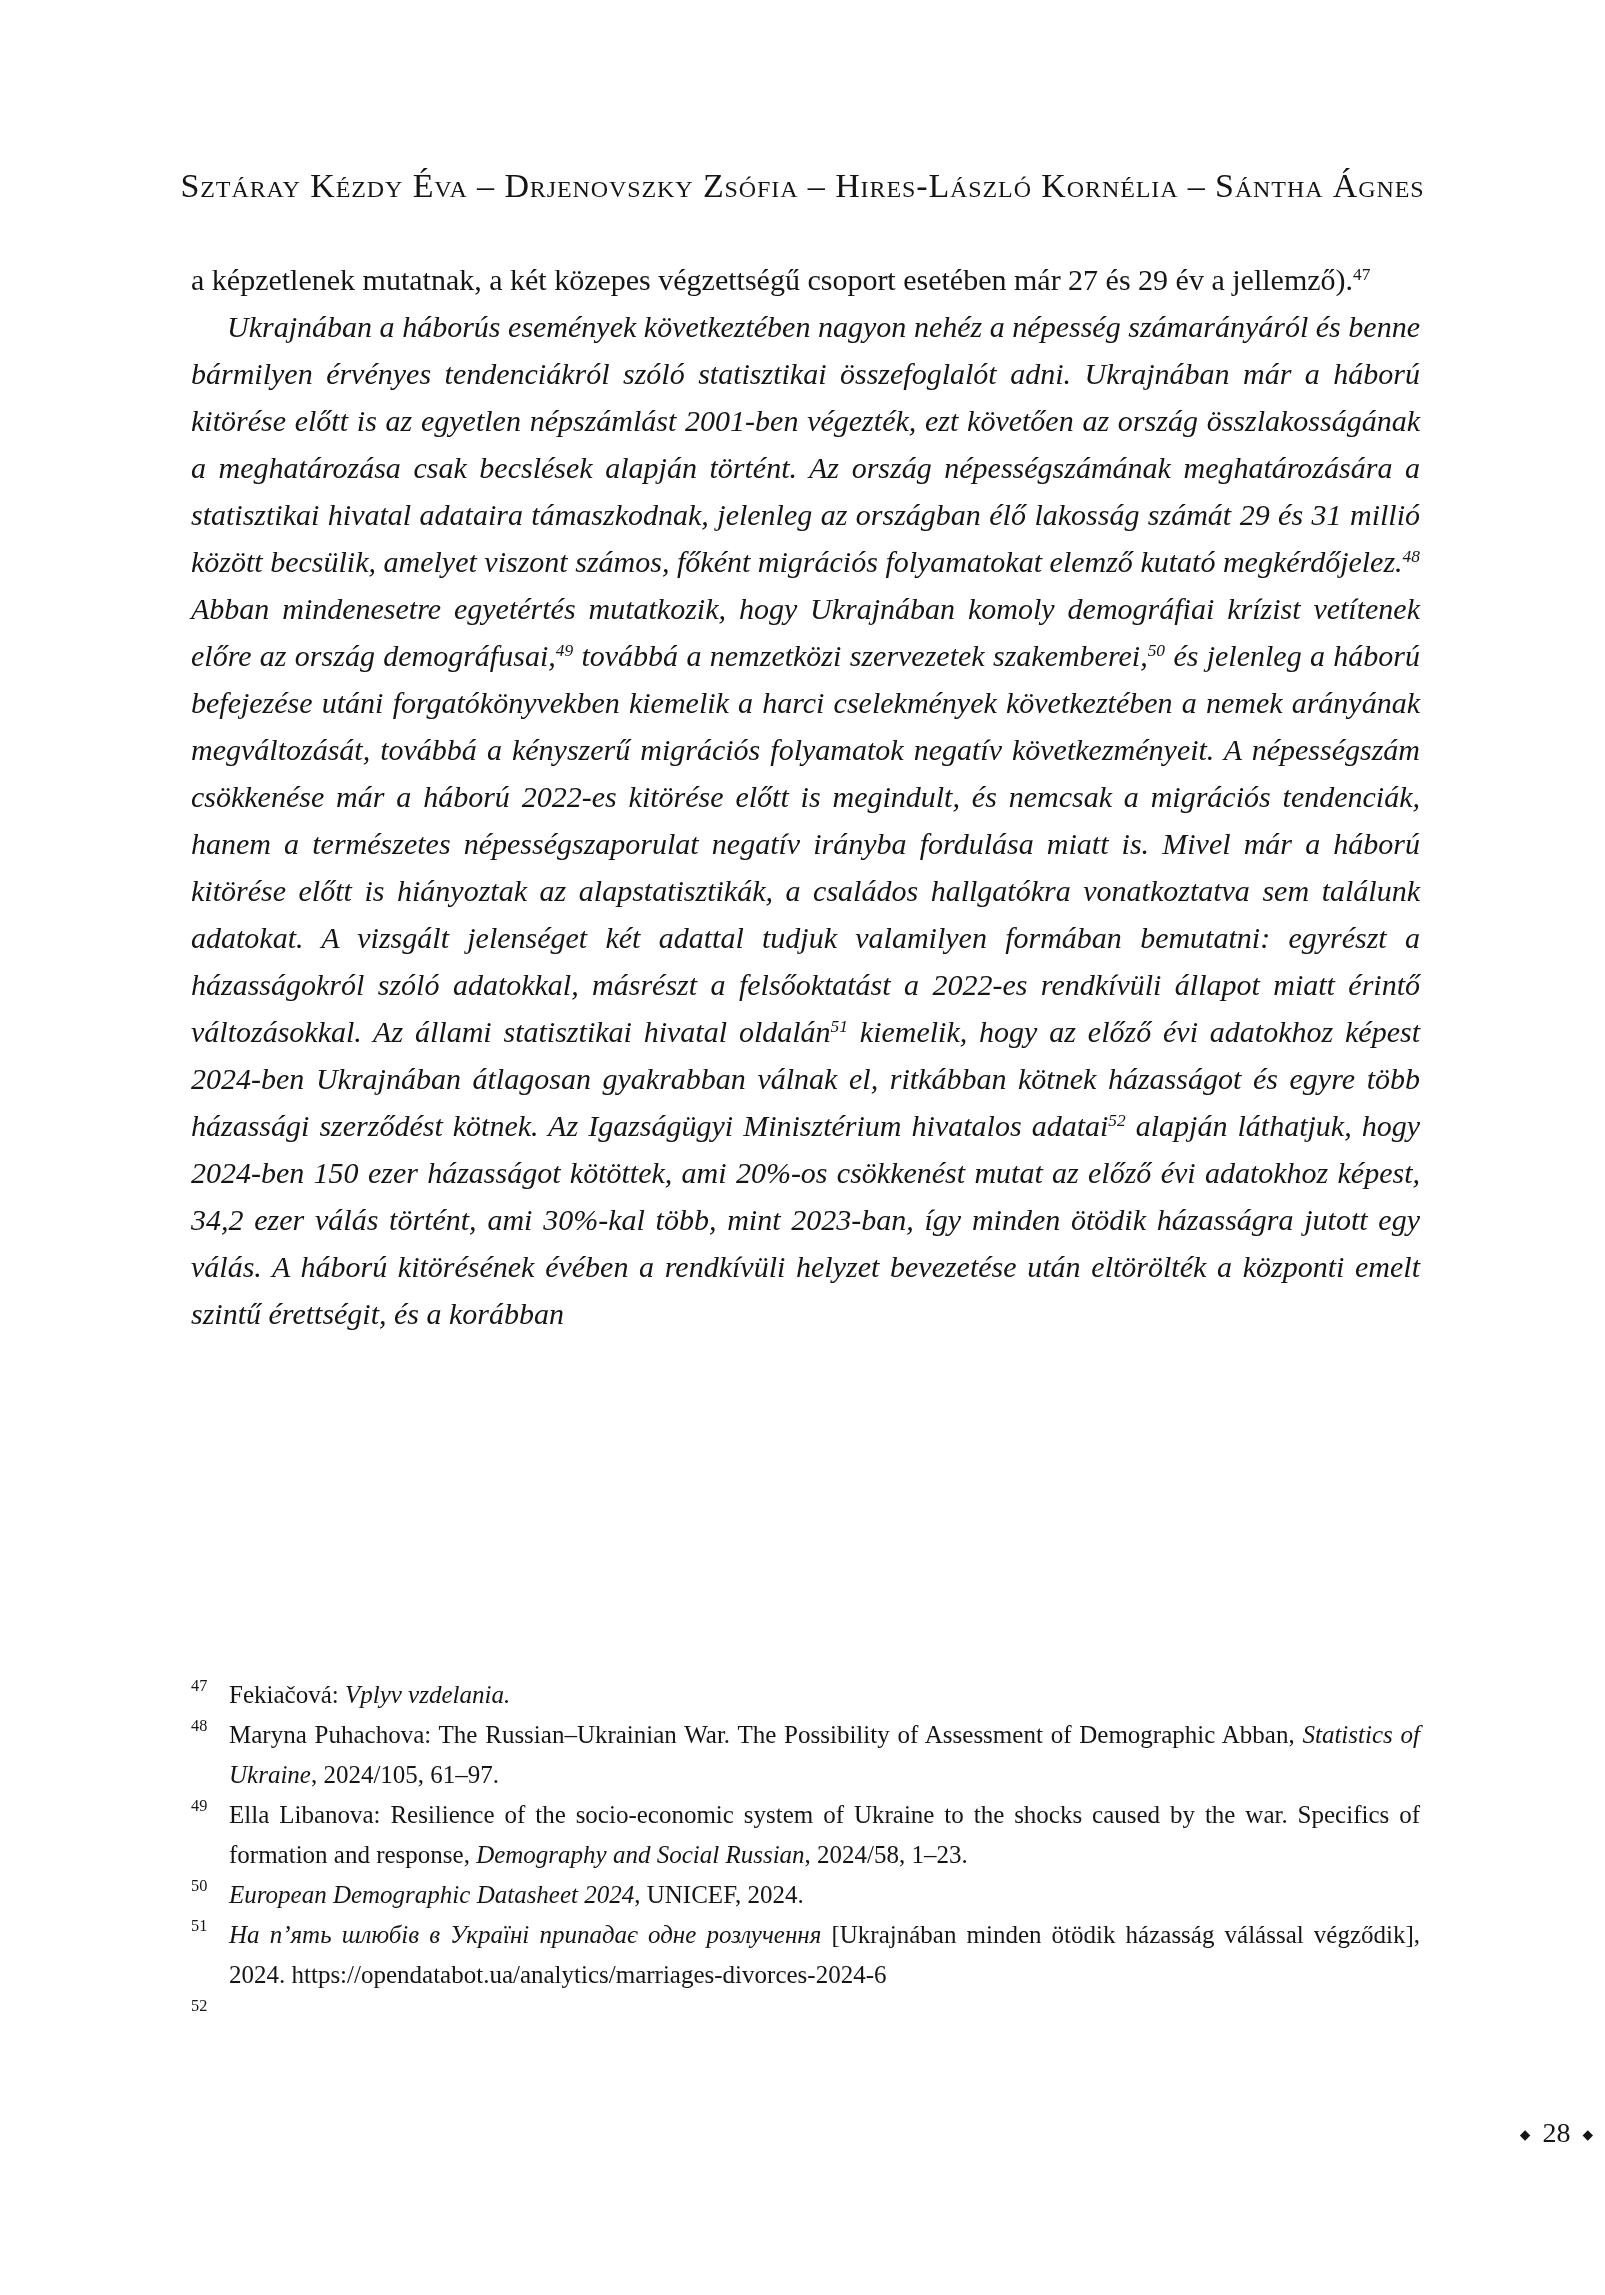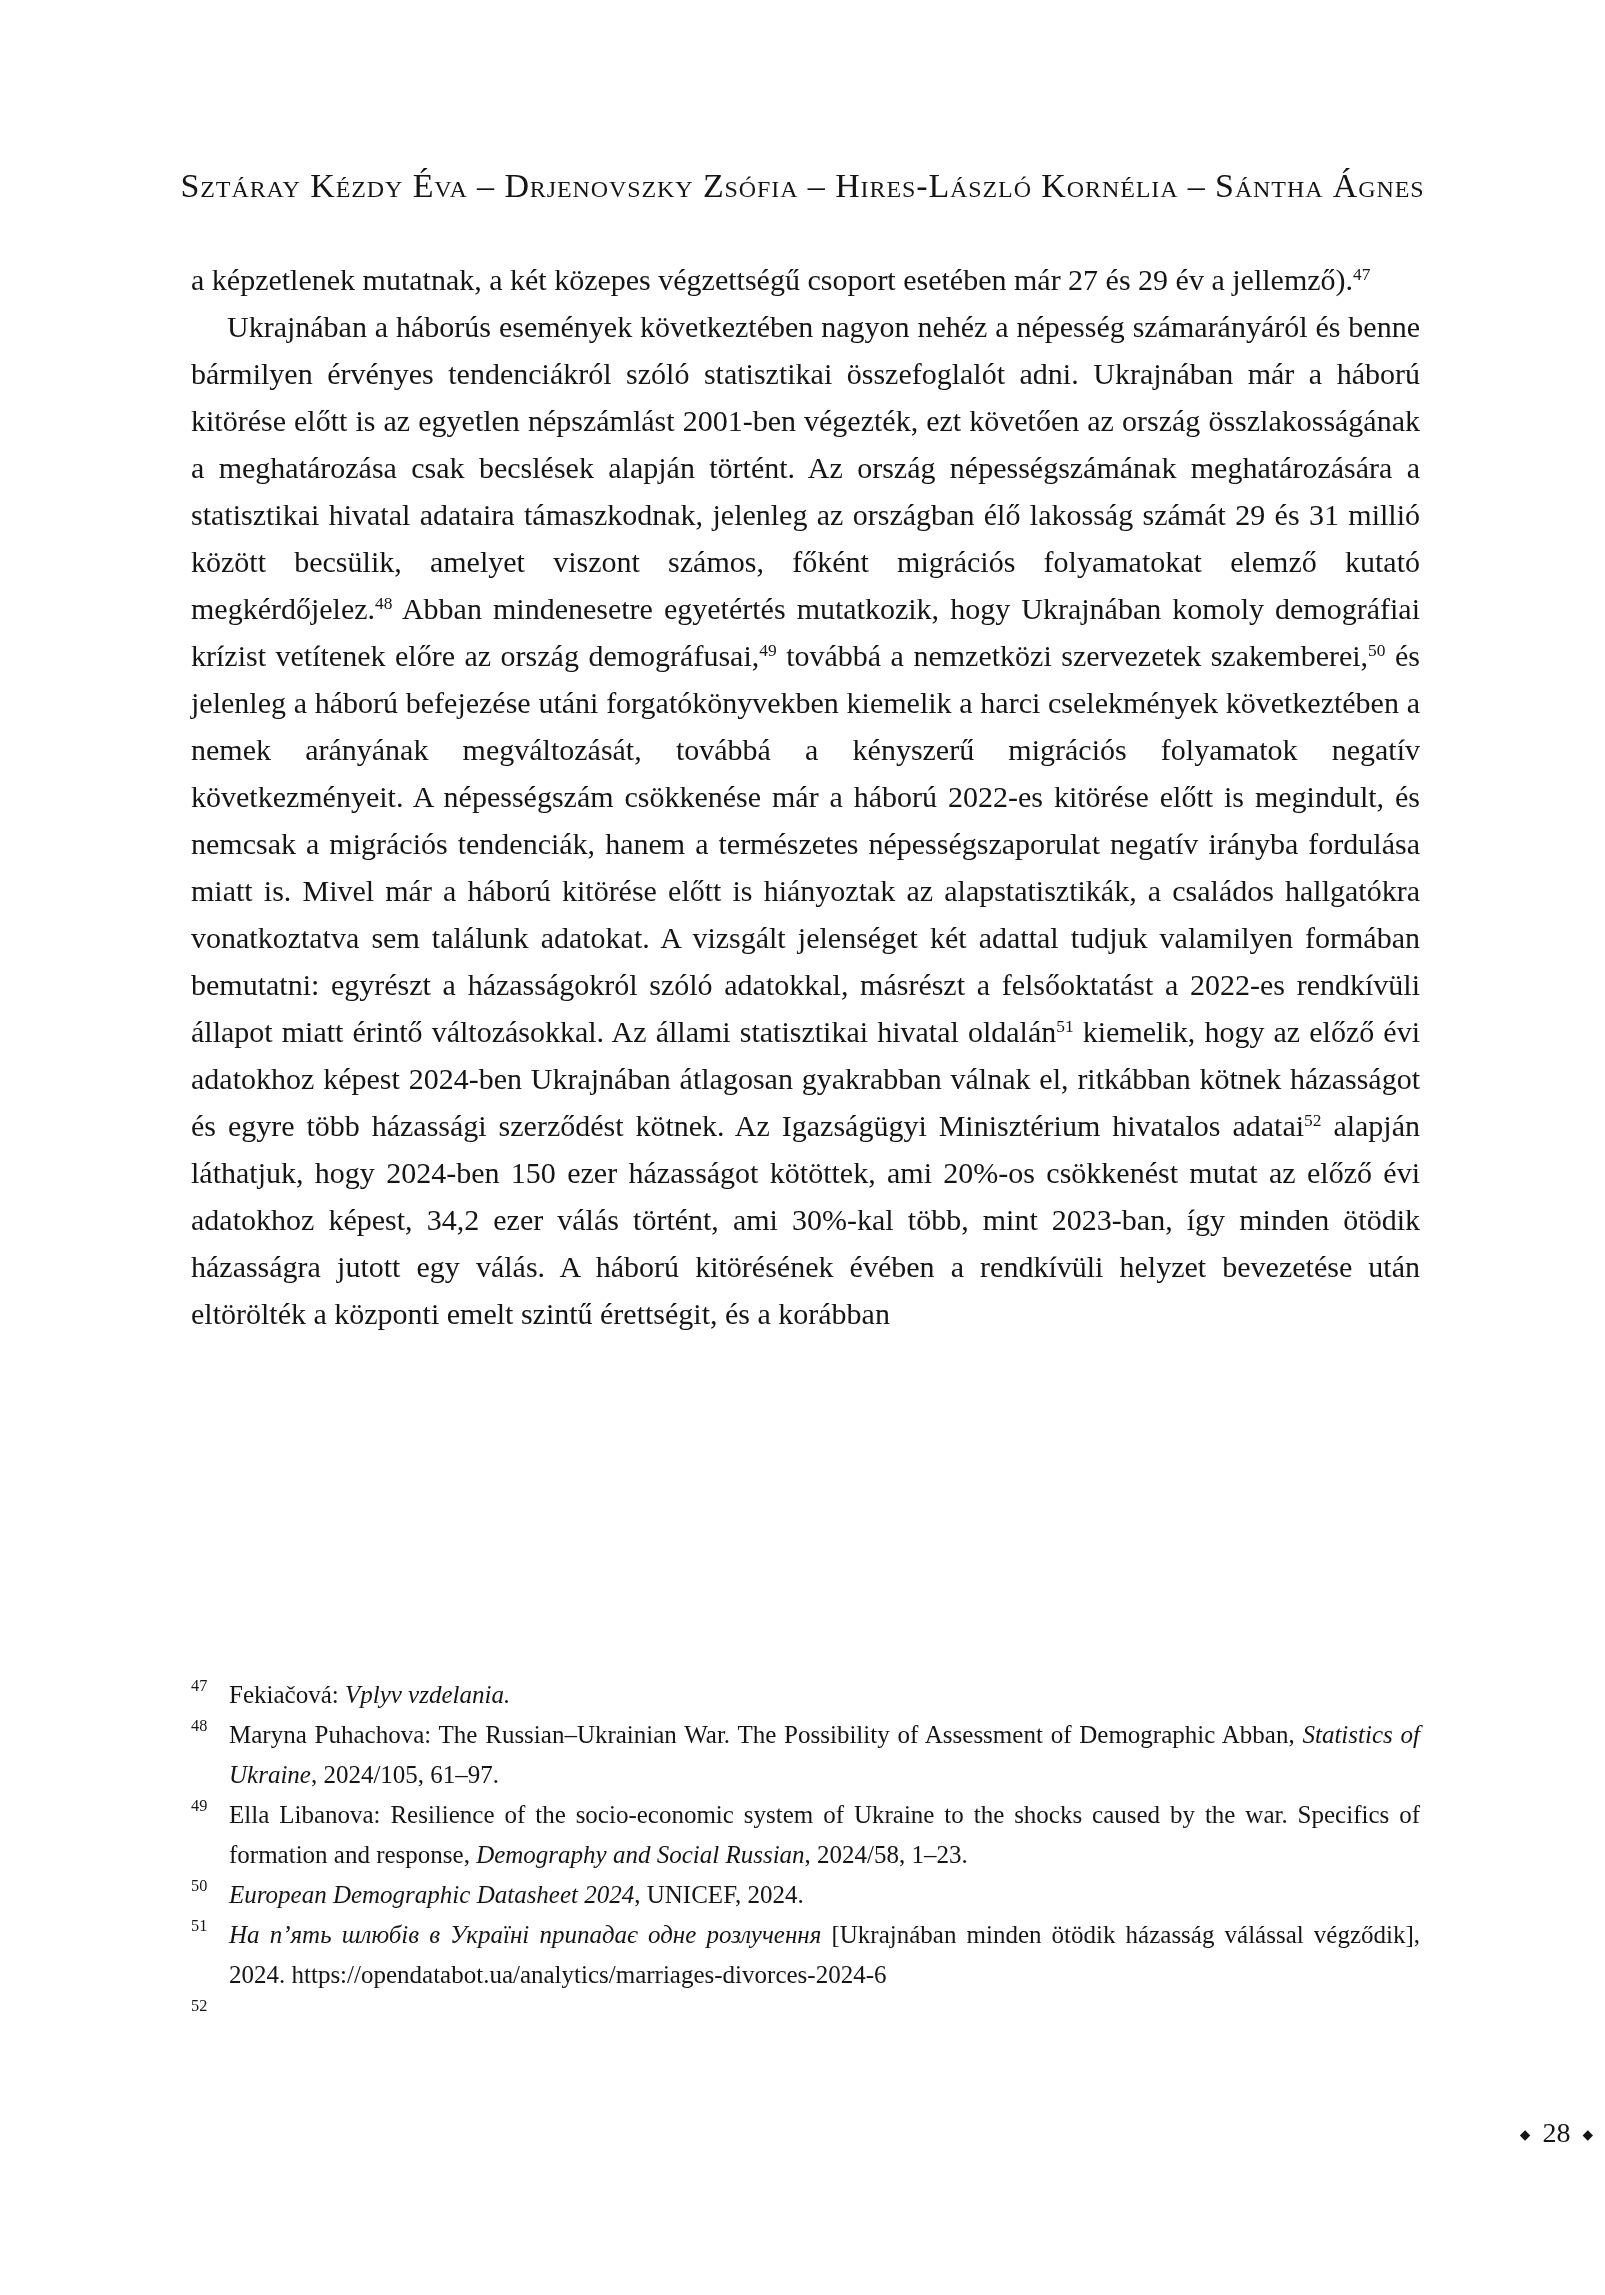--- a/index.html
+++ b/index.html
@@ -29,21 +29,21 @@
     left: 191px;
     top: 248px;
     width: 1229px;
     font-size: 30px;
     line-height: 47px;
     text-align: justify;
     hyphens: auto;
     margin-top: 8px;
   }
   .para { margin: 0; }
-  .para.indent { text-indent: 36px; }
+  .para.indent { text-indent: 36px; font-style: italic; }
   sup.fnref {
     font-size: 0.58em;
     line-height: 0;
     position: relative;
     top: -0.55em;
     vertical-align: baseline;
   }
   .footnotes {
     position: absolute;
     left: 191px;

